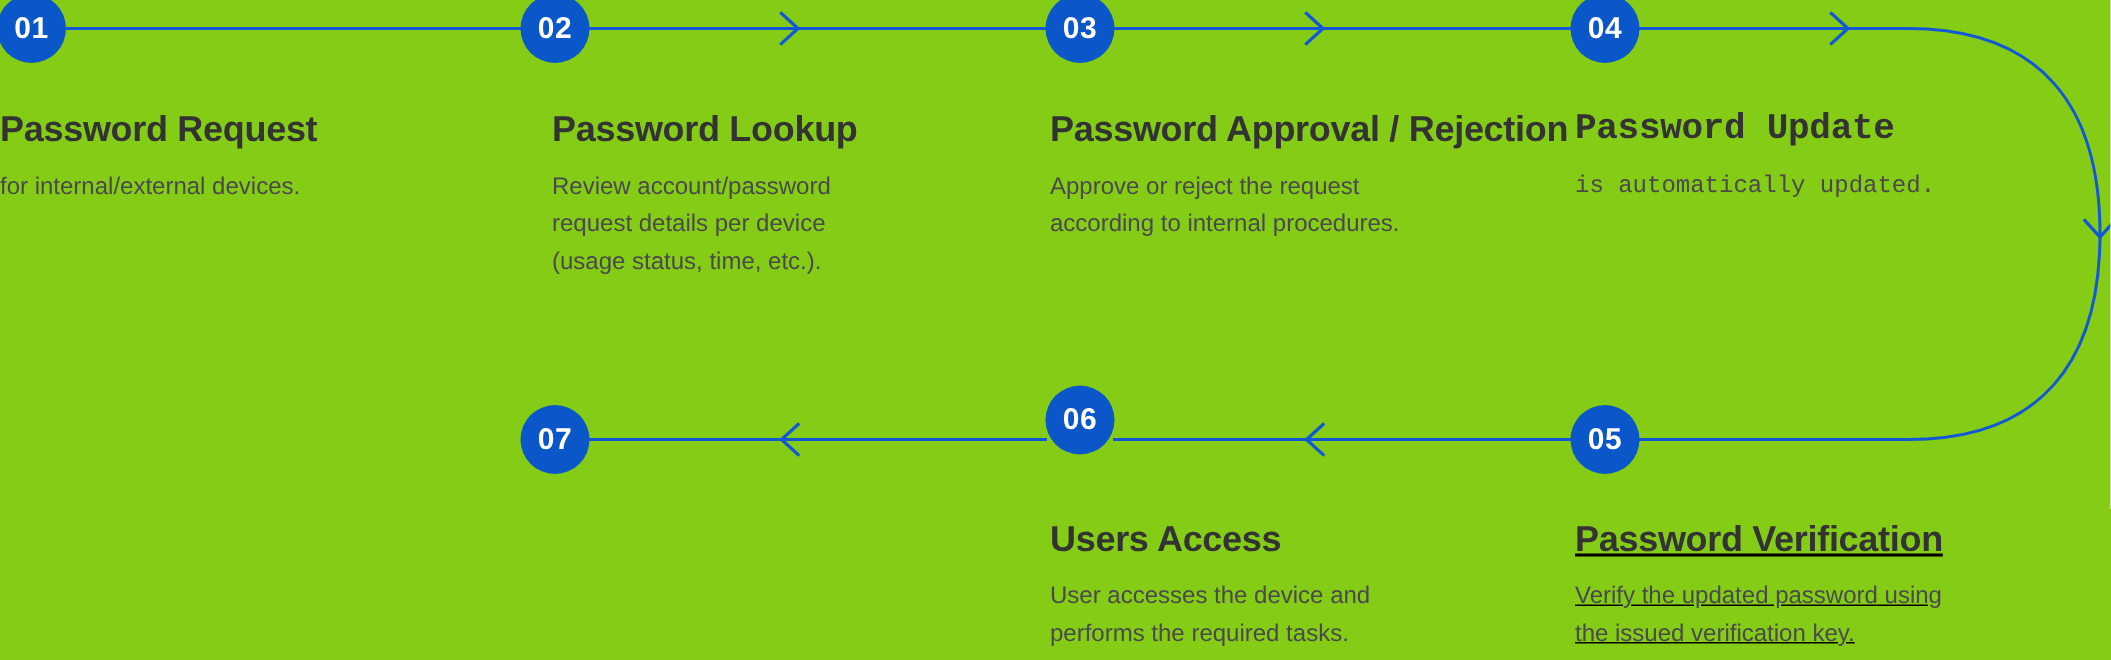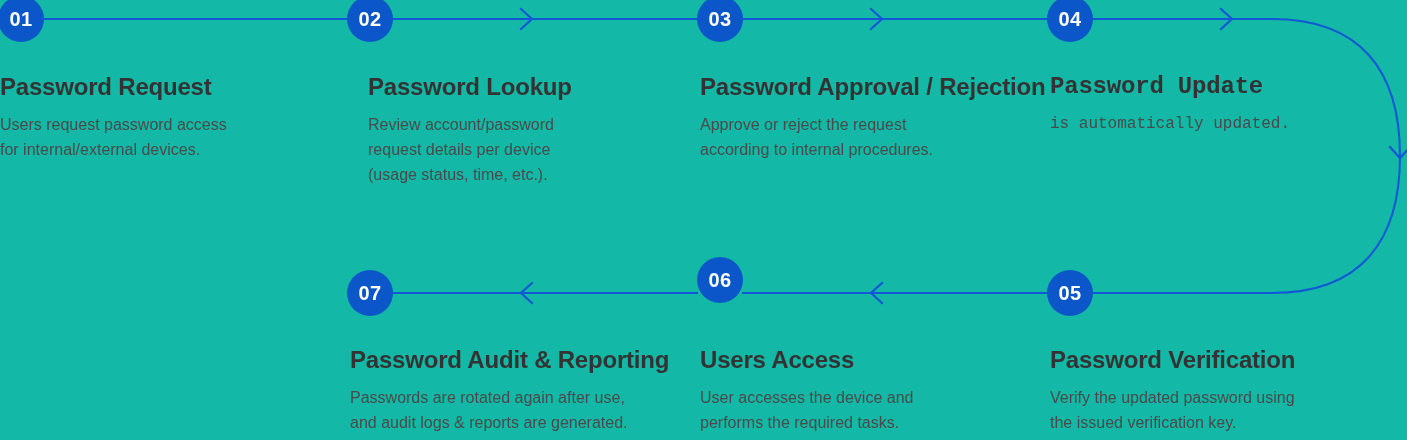--- a/index.html
+++ b/index.html
@@ -4,21 +4,21 @@
 <style>
   html, body {
     margin: 0;
     padding: 0;
     background: #ffffff;
   }
   #stage {
     position: relative;
     width: 1407px;
     height: 440px;
-    background: #14b8a6;
+    background: #84cc16;
     overflow: hidden;
     font-family: "Liberation Sans", sans-serif;
     -webkit-font-smoothing: antialiased;
   }
 
   
   #connectors {
     position: absolute;
     left: 0;
     top: 0;
@@ -98,21 +98,20 @@
     <polyline points="882,283 871,293 882,303" fill="none" stroke="#1257d6" stroke-width="2.2" stroke-linecap="square"></polyline>
     <polyline points="532,283 521,293 532,303" fill="none" stroke="#1257d6" stroke-width="2.2" stroke-linecap="square"></polyline>
   </svg>
 
   <div class="badge" style="left:-2px; top:-4px;">
     <span>01</span>
   </div>
   <div class="step-text" style="left:0px; top:74px; width:330px;">
     <p class="step-title">Password Request</p>
     <p class="step-desc">
-      <span>Users request password access</span>
       <span>for internal/external devices.</span>
     </p>
   </div>
 
   <div class="badge" style="left:347px; top:-4px;">
     <span>02</span>
   </div>
   <div class="step-text" style="left:368px; top:74px; width:330px;">
     <p class="step-title">Password Lookup</p>
     <p class="step-desc">
@@ -139,21 +138,21 @@
   <div class="step-text" style="left:1050px; top:74px; width:350px;font-family:Liberation Mono, monospace;">
     <p class="step-title">Password Update</p>
     <p class="step-desc">
       <span>is automatically updated.</span>
     </p>
   </div>
 
   <div class="badge" style="left:1047px; top:270px;">
     <span>05</span>
   </div>
-  <div class="step-text" style="left:1050px; top:347px; width:350px;">
+  <div class="step-text" style="left:1050px; top:347px; width:350px;text-decoration:underline;">
     <p class="step-title">Password Verification</p>
     <p class="step-desc">
       <span>Verify the updated password using</span>
       <span>the issued verification key.</span>
     </p>
   </div>
 
   <div class="badge" style="left:697px; top:257px;">
     <span>06</span>
   </div>
@@ -161,21 +160,14 @@
     <p class="step-title">Users Access</p>
     <p class="step-desc">
       <span>User accesses the device and</span>
       <span>performs the required tasks.</span>
     </p>
   </div>
 
   <div class="badge" style="left:347px; top:270px;align-items:center;">
     <span>07</span>
   </div>
-  <div class="step-text" style="left:350px; top:347px; width:345px;">
-    <p class="step-title">Password Audit &amp; Reporting</p>
-    <p class="step-desc">
-      <span>Passwords are rotated again after use,</span>
-      <span>and audit logs &amp; reports are generated.</span>
-    </p>
-  </div>
 
 </div>
 
 </body></html>

